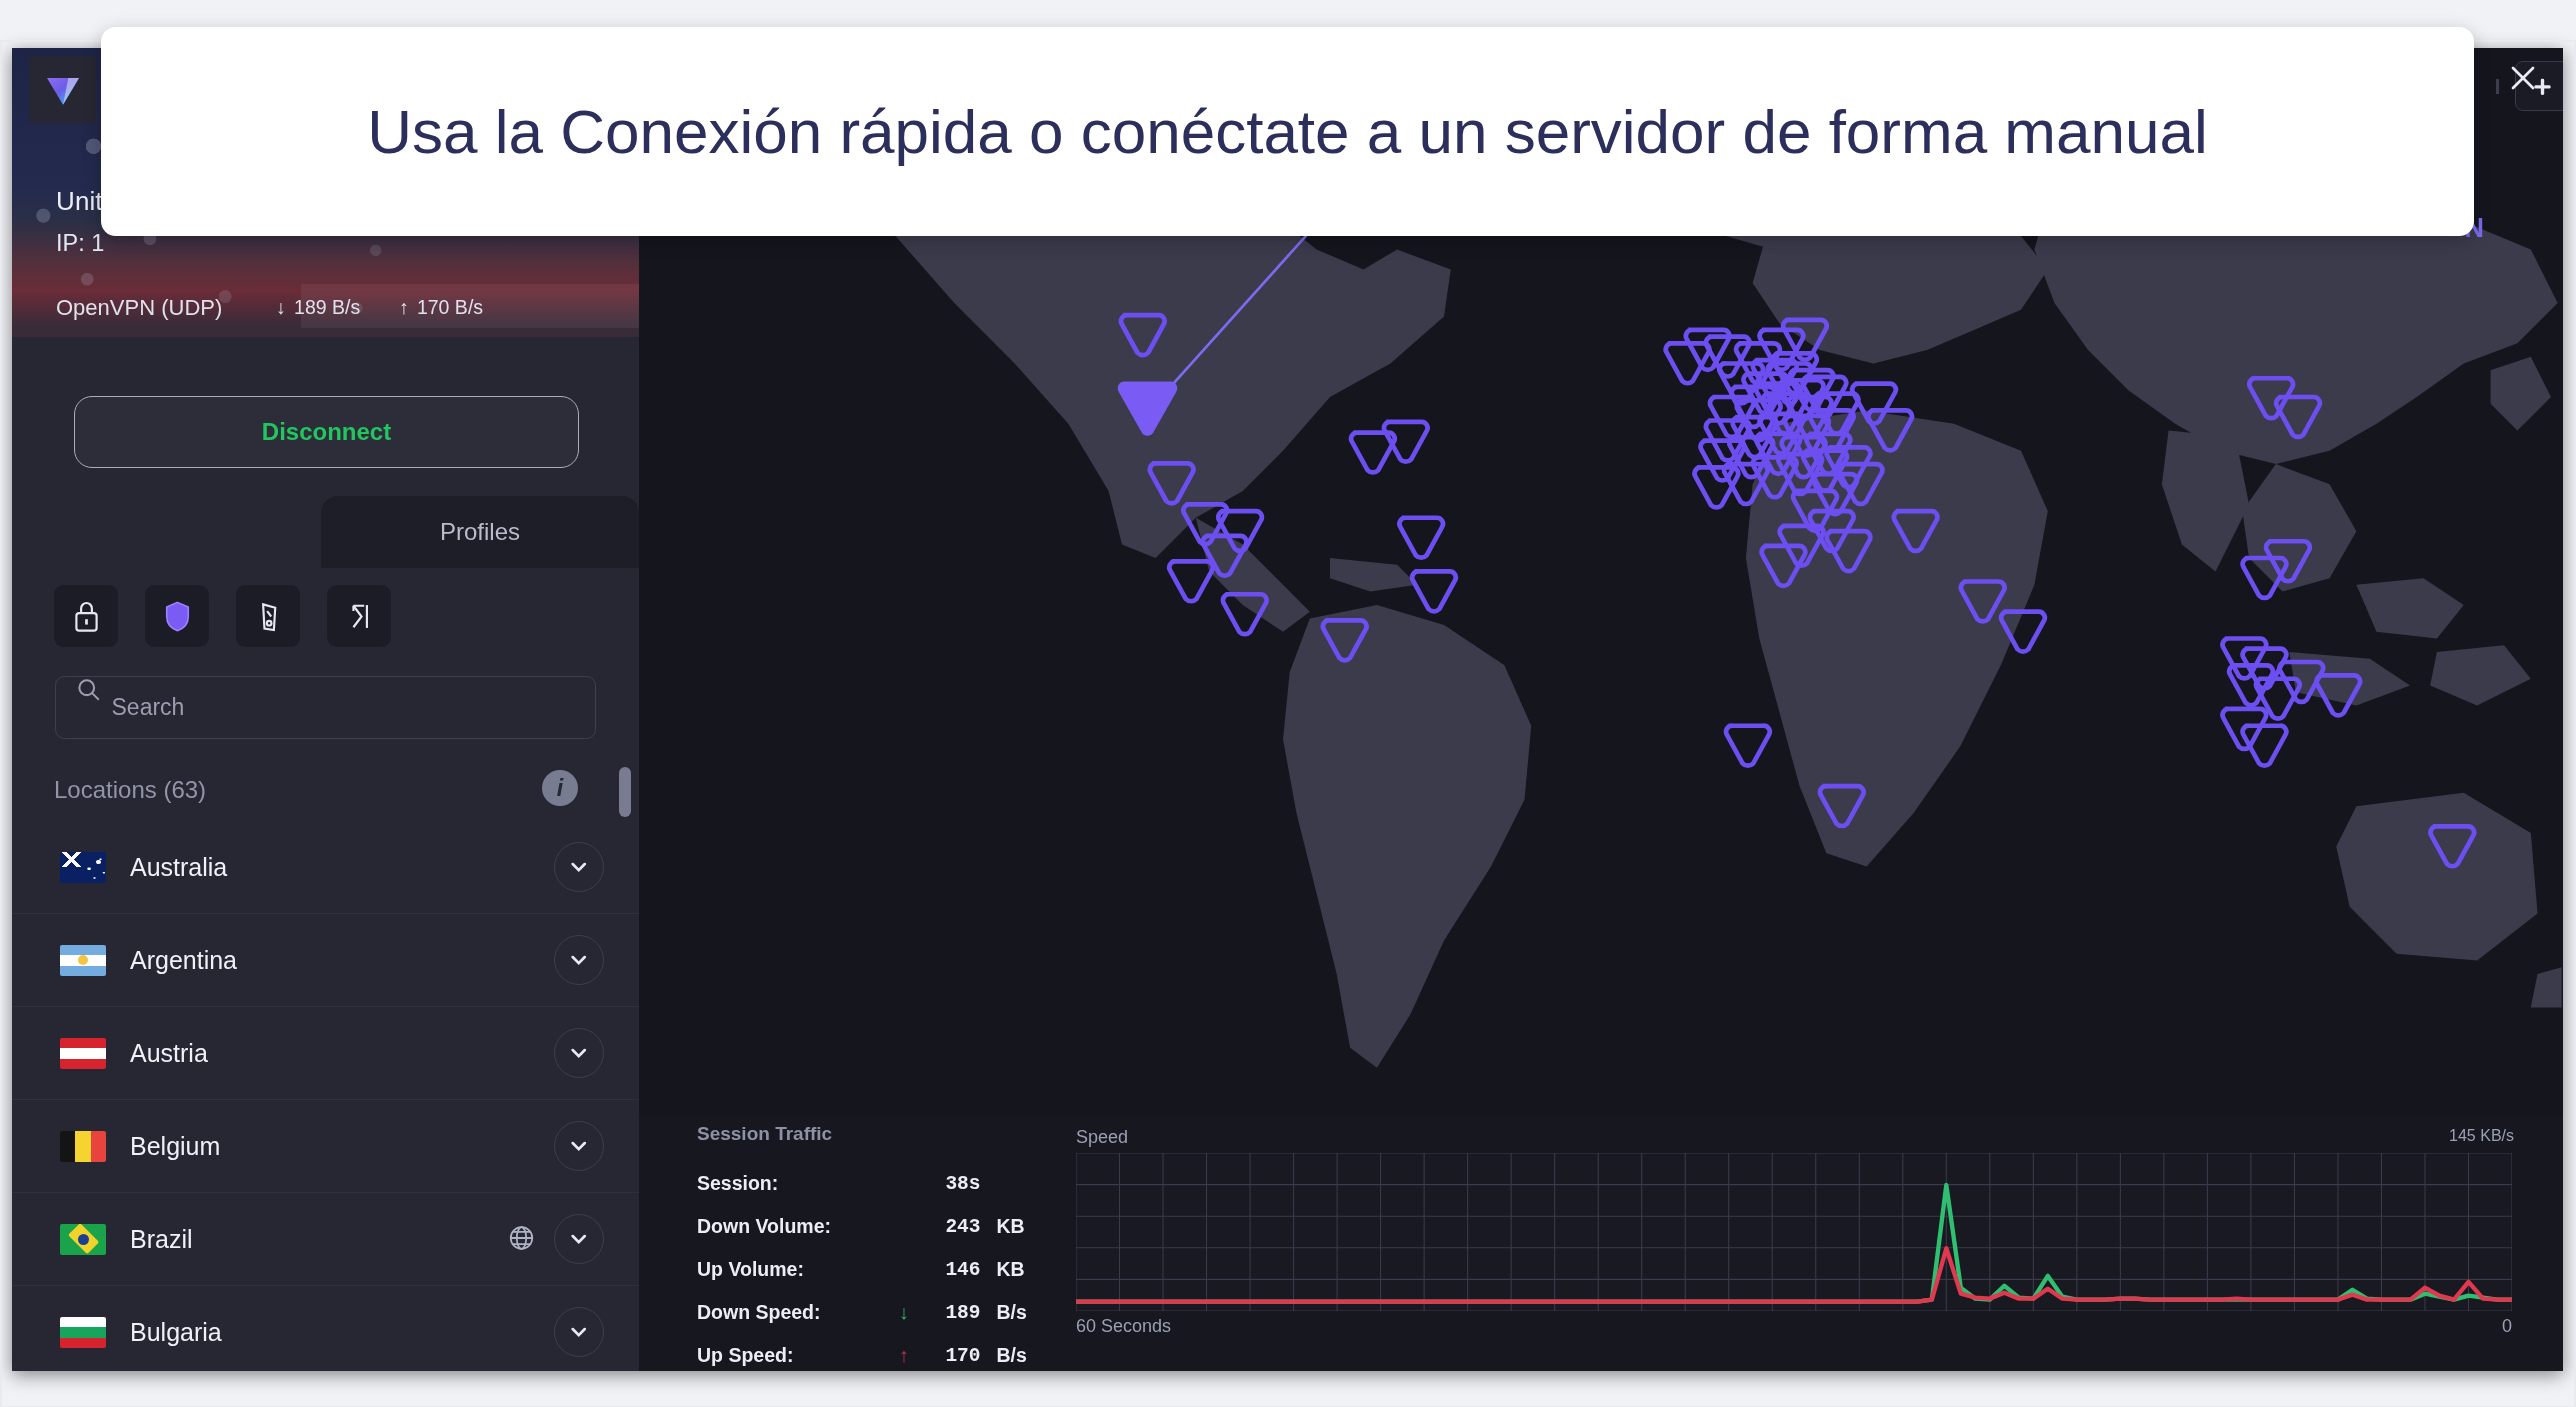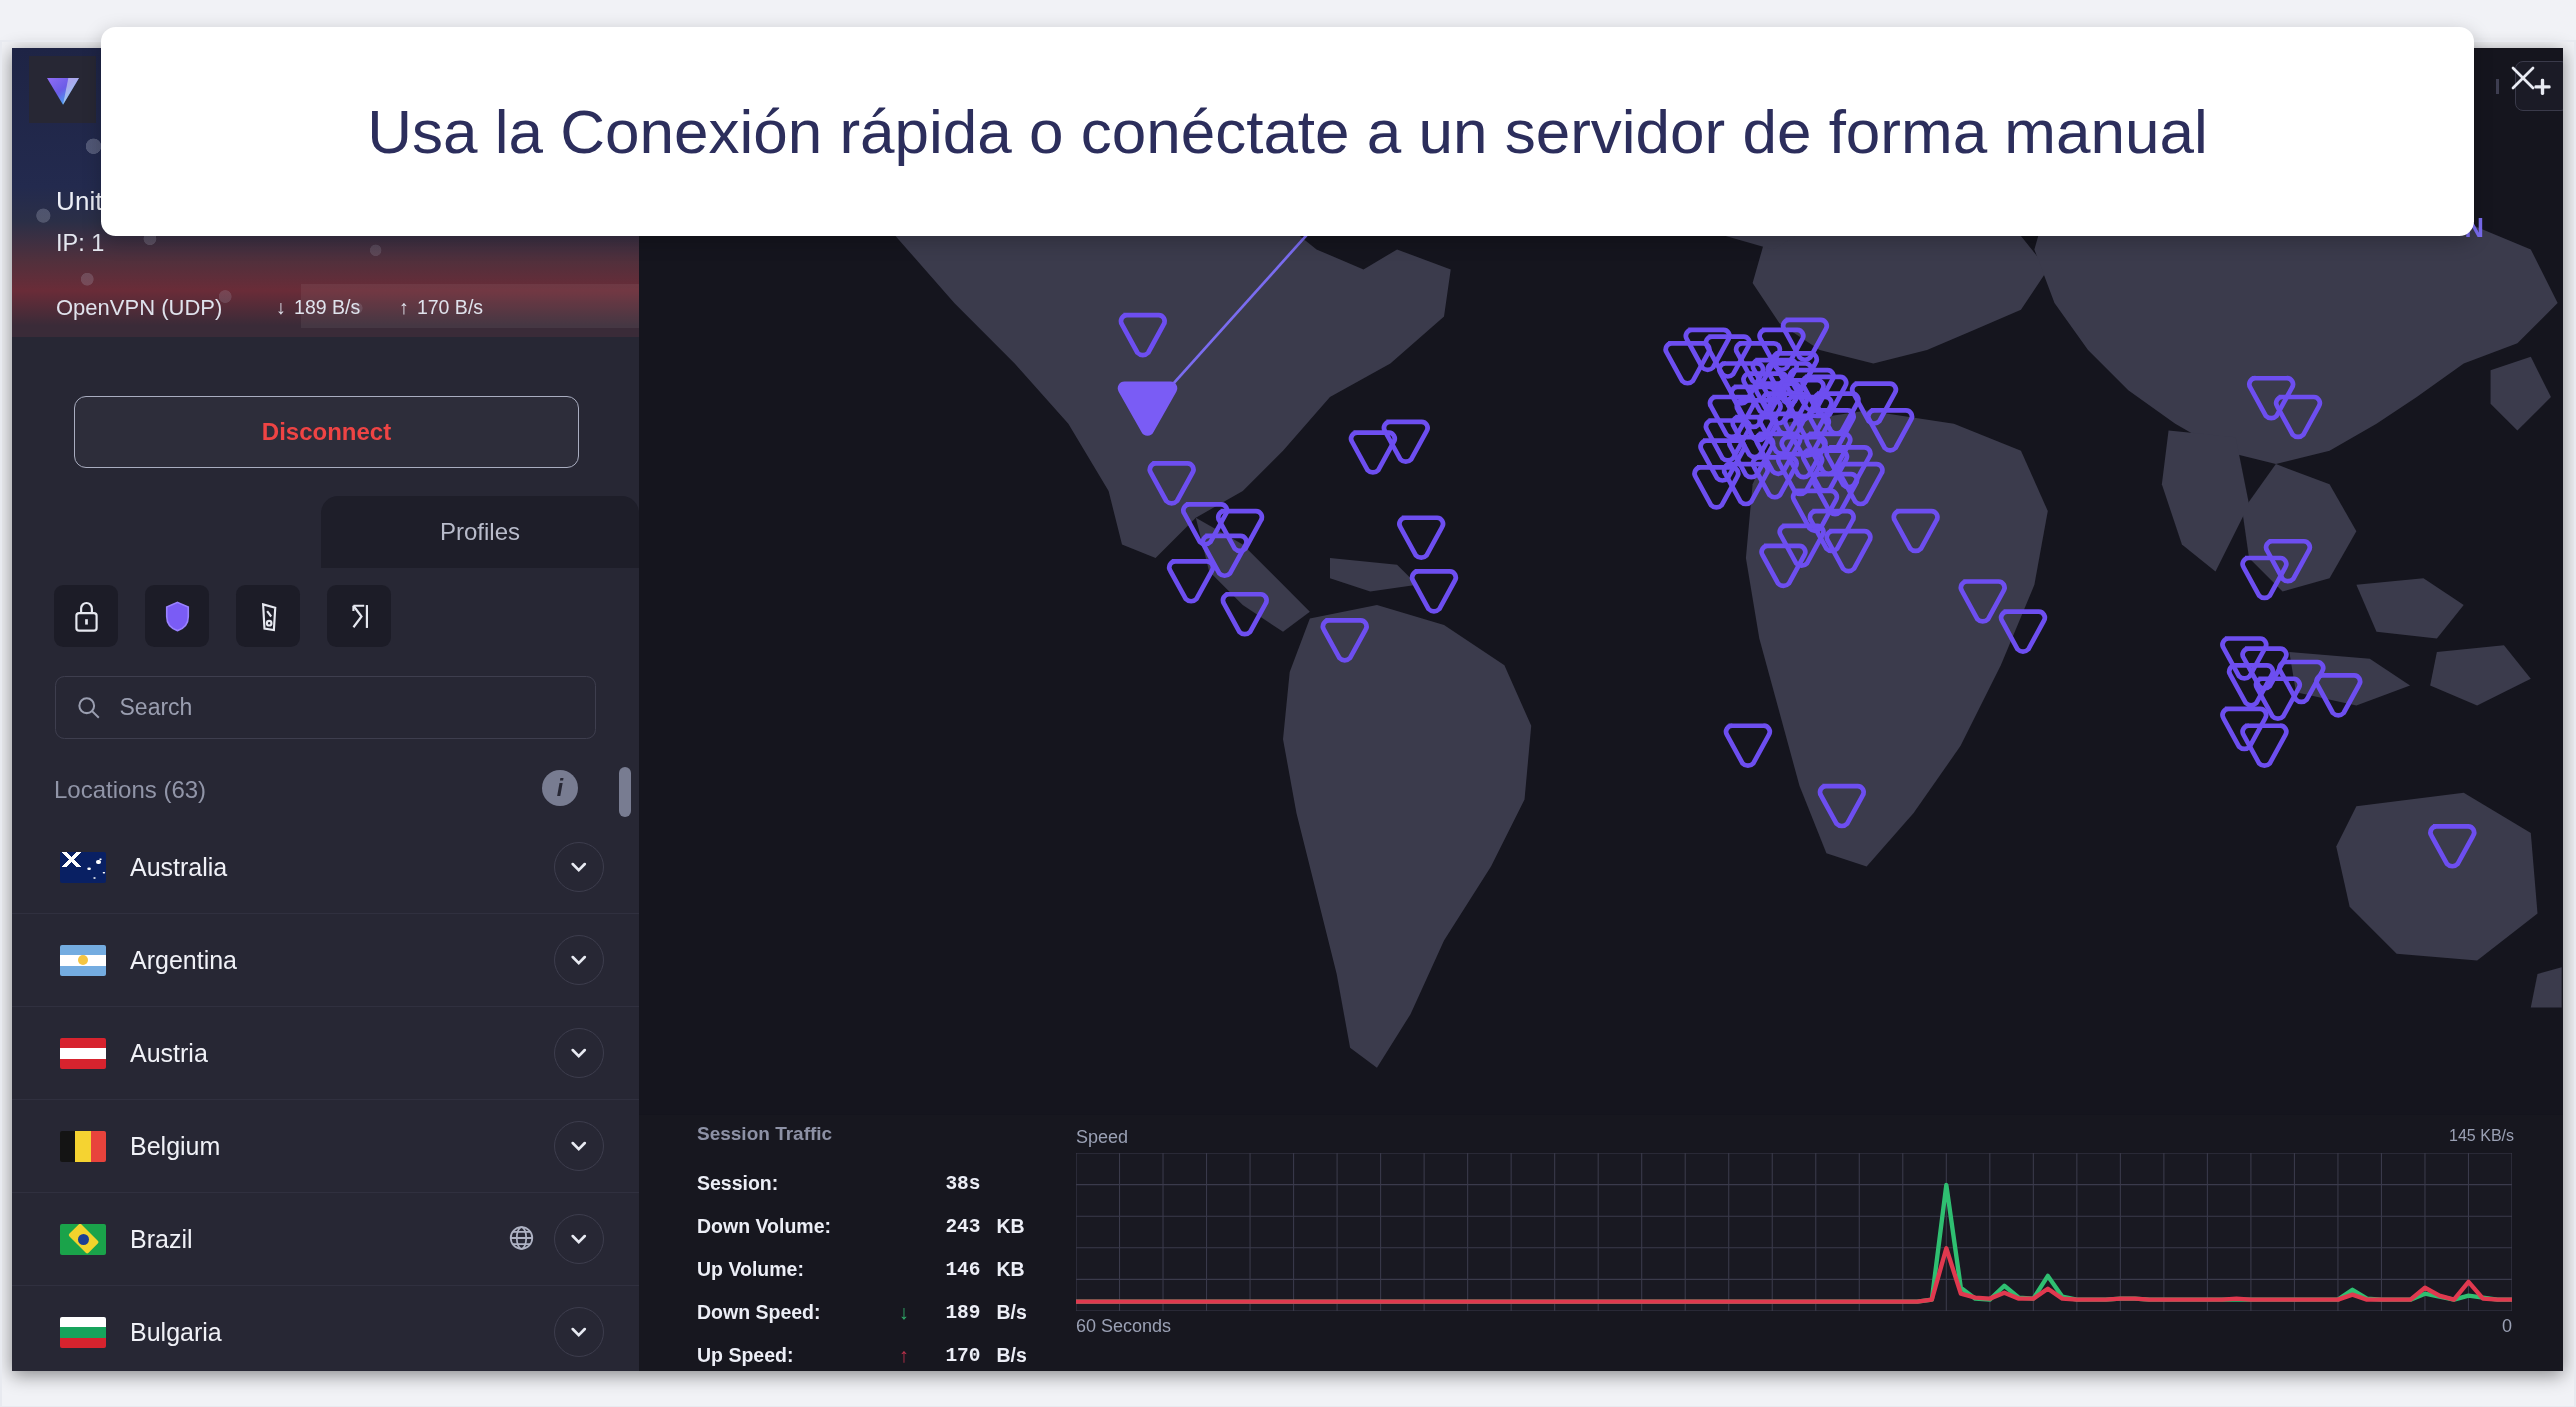--- a/index.html
+++ b/index.html
@@ -66,22 +66,22 @@
   #protorow .proto{margin-left:44px;font-size:22px;color:#dfe2ec;}
   #protorow .spd{margin-left:54px;font-size:19.5px;color:#dfe2ec;display:flex;align-items:center;gap:8px;}
   #protorow .spd .sp2{margin-left:31px;}
   #speedbg{
     position:absolute;left:289px;top:236px;width:338px;height:44px;
     background:rgba(255,255,255,.06);z-index:3;
   }
 
   #disconnectBtn{
     position:absolute;left:62px;top:348px;width:503px;height:70px;
-    border:1.3px solid #a9adc0;border-radius:12px;background:rgba(255,255,255,.03);
-    color:#ef4444;font-size:24px;font-weight:700;
+    border:1.3px solid #a9adc0;border-radius:18px;background:rgba(255,255,255,.03);
+    color:#22c55e;font-size:24px;font-weight:700;
     display:flex;align-items:center;justify-content:center;cursor:pointer;z-index:5;
   }
 
   
   #tabs{position:absolute;left:0;top:448px;width:627px;height:72px;background:#272734;}
   .tab{
     position:absolute;top:0;height:72px;display:flex;align-items:center;justify-content:center;
     font-size:24px;cursor:pointer;
   }
   #tabCountries{left:0;width:309px;color:#ffffff;background:#272734;}
@@ -91,21 +91,21 @@
   
   #filters{position:absolute;left:0;top:521px;width:627px;height:94px;background:#272734;
     display:flex;align-items:center;padding-left:42px;gap:27px;box-sizing:border-box;}
   .fbtn{width:64px;height:62px;border-radius:9.4px;background:#1c1c27;
     display:flex;align-items:center;justify-content:center;cursor:pointer;}
 
   
   #searchWrap{position:absolute;left:0;top:615px;width:627px;height:94px;background:#272734;}
   #searchBox{
     position:absolute;left:43px;top:13.4px;width:541px;height:63px;box-sizing:border-box;
-    border:1.3px solid #3e3e4e;border-radius:9.4px;display:flex;align-items:center;padding-left:20px;gap:16px;
+    border:1.3px solid #3e3e4e;border-radius:9.4px;display:flex;padding-left:20px;gap:8px;
     cursor:text;
   }
   #searchInput{
     background:transparent;border:none;outline:none;color:#c9ccd8;font-size:23px;
     font-family:"Liberation Sans",sans-serif;width:416px;
   }
   #searchInput::placeholder{color:#9a9eb0;}
 
   
   #locHdr{position:absolute;left:0;top:709px;width:627px;height:64px;background:#272734;}

